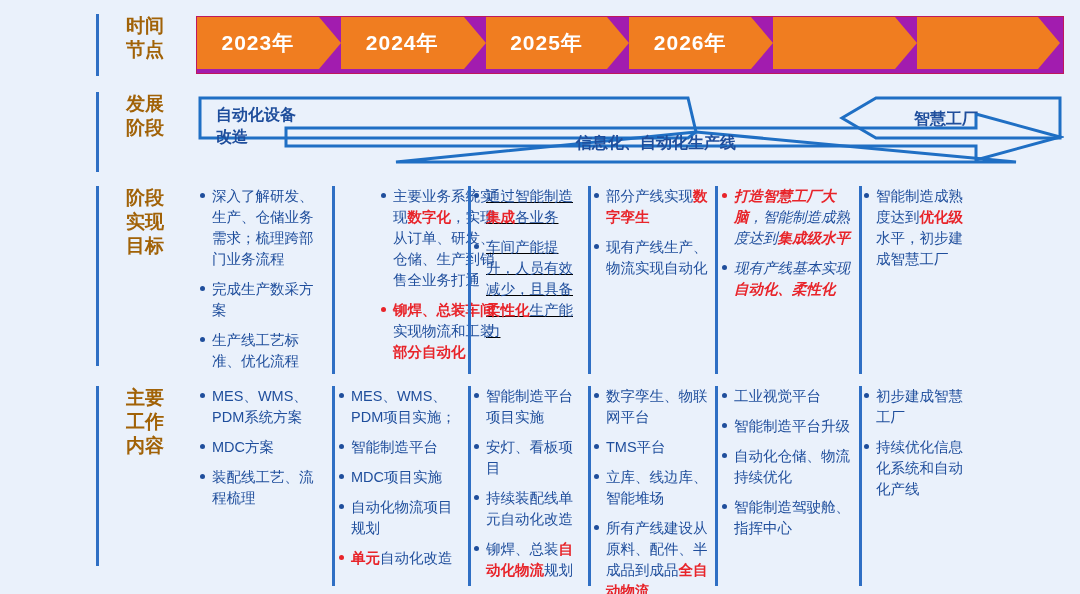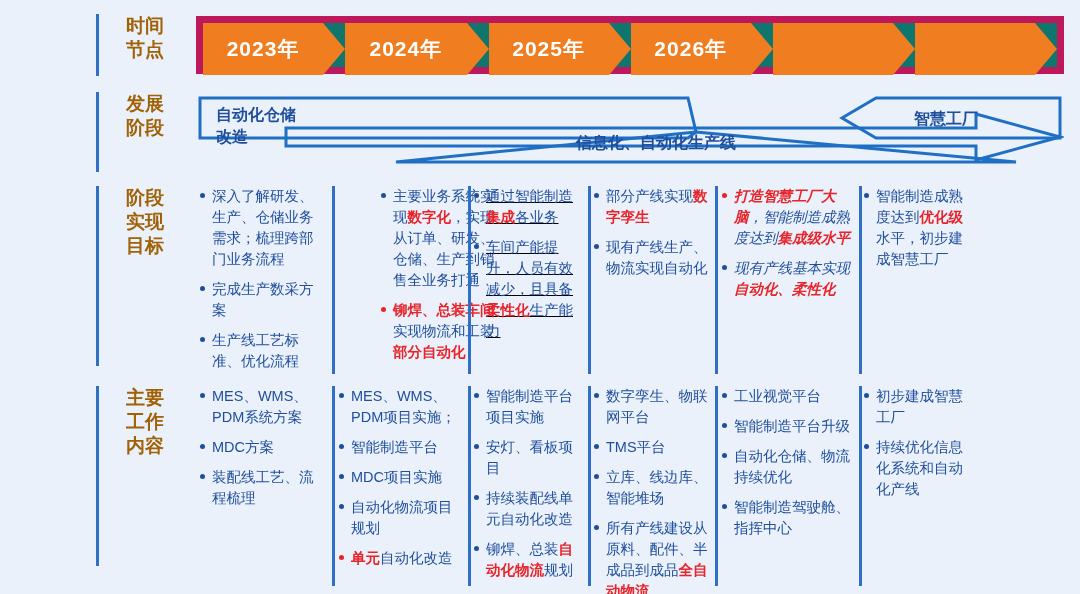--- a/index.html
+++ b/index.html
@@ -15,21 +15,21 @@
   .rowlabel span{display:block;}
   #lbl-time{top:14px;height:62px;font-size:19px;}
   #lbl-stage{top:92px;height:80px;font-size:19px;}
   #lbl-goal{top:186px;height:180px;font-size:19px;}
   #lbl-work{top:386px;height:180px;font-size:19px;}
 
   .vdivider{position:absolute;left:96px;width:3px;background:#2f6fc4;}
 
   
   #timeline{position:absolute;left:196px;top:16px;width:868px;height:58px;
-    border:7px solid #be185d;background:#0f766e;box-sizing:border-box;
+    border:1px solid #be185d;background:#a21caf;box-sizing:border-box;
     display:flex;text-decoration:underline;}
   .tl-arrow{position:relative;height:52px;margin-top:0px;}
   .tl-arrow .body{
     position:absolute;left:0;top:0;bottom:0;right:22px;background:#f07d20;
   }
   .tl-arrow .tip{
     position:absolute;right:0;top:0;width:0;height:0;
     border-top:26px solid transparent;border-bottom:26px solid transparent;
     border-left:22px solid #f07d20;
   }
@@ -137,21 +137,21 @@
       <polygon points="2,6 500,6 500,2 500,2" fill="none"></polygon>
       <polygon points="4,6 492,6 500,40 492,46 4,46" fill="none" stroke="#1f6fc4" stroke-width="3"></polygon>
 
       <polygon points="90,36 780,36 780,22 864,45 780,68 780,54 90,54" fill="none" stroke="#1f6fc4" stroke-width="3" transform="translate(0,0)"></polygon>
 
       <polygon points="864,6 680,6 646,26 680,46 864,46" fill="none" stroke="#1f6fc4" stroke-width="3"></polygon>
 
       <polygon points="500,40 200,70 820,70" fill="none" stroke="#1f6fc4" stroke-width="3"></polygon>
     </svg>
     <div class="stage-txt" id="stage-t1">
-      <div>自动化仓储</div>
+      <div>自动化设备</div>
       <div>改造</div>
     </div>
     <div class="stage-txt" id="stage-t2">信息化、自动化生产线</div>
     <div class="stage-txt" id="stage-t3">智慧工厂</div>
   </div>
 
   <div id="goal-row">
       <div class="cell" style="left: 196px; top: 186px; width: 133px; height: 188px;">
         <div class="item"><span>深入了解研发、生产、仓储业务需求；梳理跨部门业务流程</span></div>
         <div class="item"><span>完成生产数采方案</span></div>

